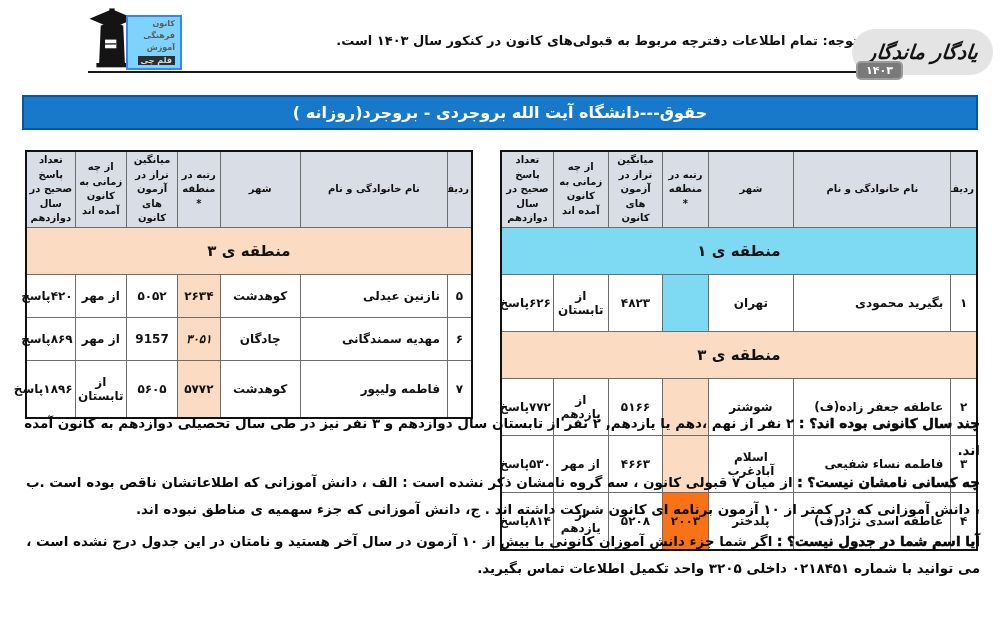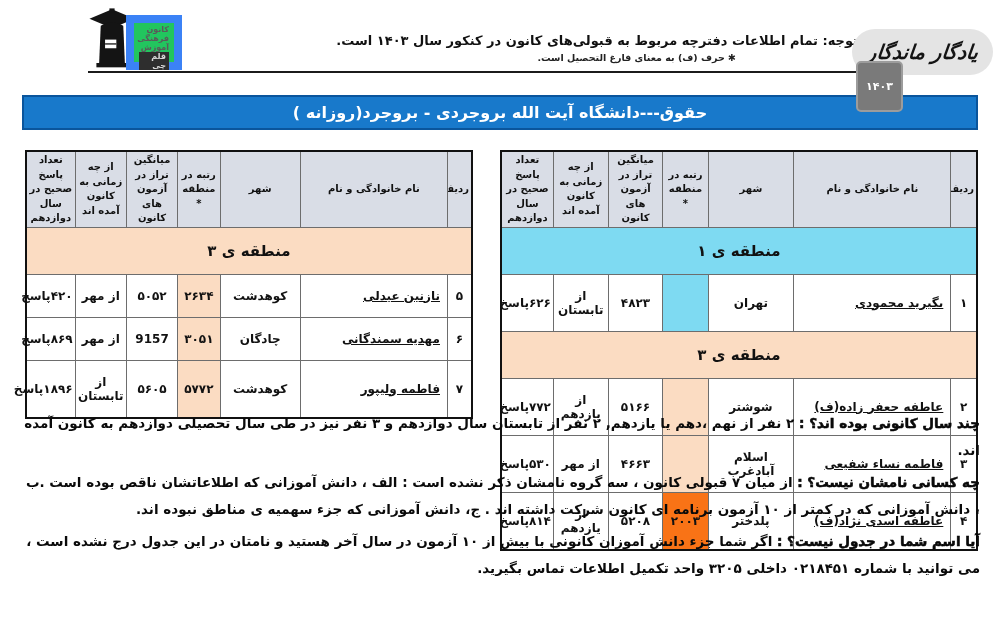--- a/index.html
+++ b/index.html
@@ -3,57 +3,57 @@
 <meta charset="utf-8">
 <style>
   * { margin:0; padding:0; box-sizing:border-box; }
   html,body { width:1000px; height:636px; background:#fff; overflow:hidden;
               font-family:"DejaVu Sans", sans-serif; }
   .page { position:relative; width:1000px; height:636px; background:#fff; direction:rtl; }
 
   
   .grad-svg { position:absolute; left:86px; top:4px; width:52px; height:66px; }
   .logo-board { position:absolute; left:126px; top:15px; width:56px; height:55px;
-                background:#22c55e; border:8px solid #3b82f6; display:flex; flex-direction:column;
+                background:#7dd3fc; border:2px solid #3b82f6; display:flex; flex-direction:column;
                 justify-content:space-between; align-items:flex-start; padding:3px 5px; direction:rtl; }
   .logo-line { font-size:8px; font-weight:bold; color:#5a5a5a; line-height:1.1; }
   .logo-chip { background:#2e2e2e; color:#d8d8d8; font-size:8px; font-weight:bold; padding:0 3px; }
 
   .notice { position:absolute; right:142px; top:33px; text-align:right; direction:rtl; }
   .notice-main { font-size:13px; font-weight:bold; color:#111; white-space:nowrap; }
   .notice-sub  { font-size:9.5px; font-weight:bold; color:#222; margin-top:4px; margin-right:122px; }
 
   .badge-pill { position:absolute; left:852px; top:29px; width:141px; height:46px;
                 background:#e4e4e4; border-radius:23px; display:flex; align-items:center;
                 justify-content:center; }
   .badge-title { font-family:"DejaVu Serif", serif; font-style:italic; font-weight:bold;
                  font-size:20px; color:#141414; transform:skewX(-6deg); }
   .badge-year { position:absolute; left:856px; top:61px; background:#7a7a7a; color:#fff;
                 border:2px solid #9c9c9c; border-radius:5px; font-size:11px; font-weight:bold;
-                padding:16px 8px; line-height:15px; z-index:3; }
+                padding:0 8px; line-height:15px; z-index:3; }
   .top-rule { position:absolute; left:88px; top:71px; width:772px; height:2px; background:#1b1b1b; }
 
   
   .title-bar { position:absolute; left:22px; top:95px; width:956px; height:35px;
                border:2px solid #0a559c; display:flex; align-items:center; justify-content:center;
                color:#fff; font-size:16px; font-weight:bold; direction:rtl; }
 
   
   .tbl-wrap { position:absolute; top:150px; direction:rtl; }
   .tbl-right { left:500px; width:478px; }
   .tbl-left  { left:25px;  width:448px; }
   table { width:100%; border-collapse:collapse; table-layout:fixed; direction:rtl;
           border:2px solid #111; background:#fff; }
   th { background:#d9dde6; border:1px solid #6d6d6d; font-size:10px; font-weight:bold;
        color:#111; height:57px; line-height:1.45; padding:1px 2px; vertical-align:middle;
        text-align:center; overflow:hidden; }
   td { border:1px solid #6d6d6d; font-size:12px; font-weight:bold; color:#111;
        height:32px; text-align:center; vertical-align:middle; padding:14px 2px; background:#fff; }
   td.band { height:24px; font-size:15px; font-weight:bold; text-align:center; }
-  td.c-name { text-align:right; padding-right:7px; overflow:hidden; white-space:nowrap;text-decoration:underline; }
+  td.c-name { text-align:right; padding-right:7px; overflow:hidden; white-space:nowrap; }
   td.c-no { padding:1px 0; }
 
   
   .notes { position:absolute; left:22px; top:410px; width:958px; direction:rtl;
            text-align:right; color:#0a0a0a; }
   .note-p { font-size:13.5px; font-weight:bold; line-height:27px; margin-bottom:5px; }
   .note-lead { -webkit-text-stroke:0.5px #000; letter-spacing:0.2px; }
 </style>
 </head>
 <body>
@@ -72,21 +72,20 @@
 
   <div class="logo-board">
     <span class="logo-line">کانون</span>
     <span class="logo-line">فرهنگی</span>
     <span class="logo-line">آموزش</span>
     <span class="logo-chip">قلم چی</span>
   </div>
 
   <div class="notice">
     <div class="notice-main">توجه: تمام اطلاعات دفترچه مربوط به قبولی‌های کانون در کنکور سال ۱۴۰۳ است.</div>
-    <div class="notice-sub">✱ حرف (ف) به معنای فارغ التحصیل است.</div>
   </div>
 
   <div class="badge-pill">
     <span class="badge-title">یادگار ماندگار</span>
   </div>
   <div class="badge-year">۱۴۰۳</div>
   <div class="top-rule"></div>
 
   <div class="title-bar" id="title-bar" style="background: rgb(24, 121, 203); text-align: center;">حقوق---دانشگاه آیت الله بروجردی - بروجرد(روزانه )</div>
 
@@ -191,21 +190,21 @@
             <td class="c-city">کوهدشت</td>
             <td class="c-rank" style="background: rgb(251, 220, 194);">۲۶۳۴</td>
             <td class="c-avg">۵۰۵۲</td>
             <td class="c-since">از مهر</td>
             <td class="c-answers">۴۲۰پاسخ</td>
           </tr>
           <tr>
             <td class="c-no">۶</td>
             <td class="c-name">مهدیه سمندگانی</td>
             <td class="c-city">چادگان</td>
-            <td class="c-rank" style="background: rgb(251, 220, 194);">۳۰۵۱</td>
+            <td class="c-rank" style="background: rgb(251, 220, 194); font-style: italic;">۳۰۵۱</td>
             <td class="c-avg">9157</td>
             <td class="c-since">از مهر</td>
             <td class="c-answers">۸۶۹پاسخ</td>
           </tr>
           <tr>
             <td class="c-no">۷</td>
             <td class="c-name">فاطمه ولیپور</td>
             <td class="c-city">کوهدشت</td>
             <td class="c-rank" style="background: rgb(251, 220, 194);">۵۷۷۲</td>
             <td class="c-avg">۵۶۰۵</td>

